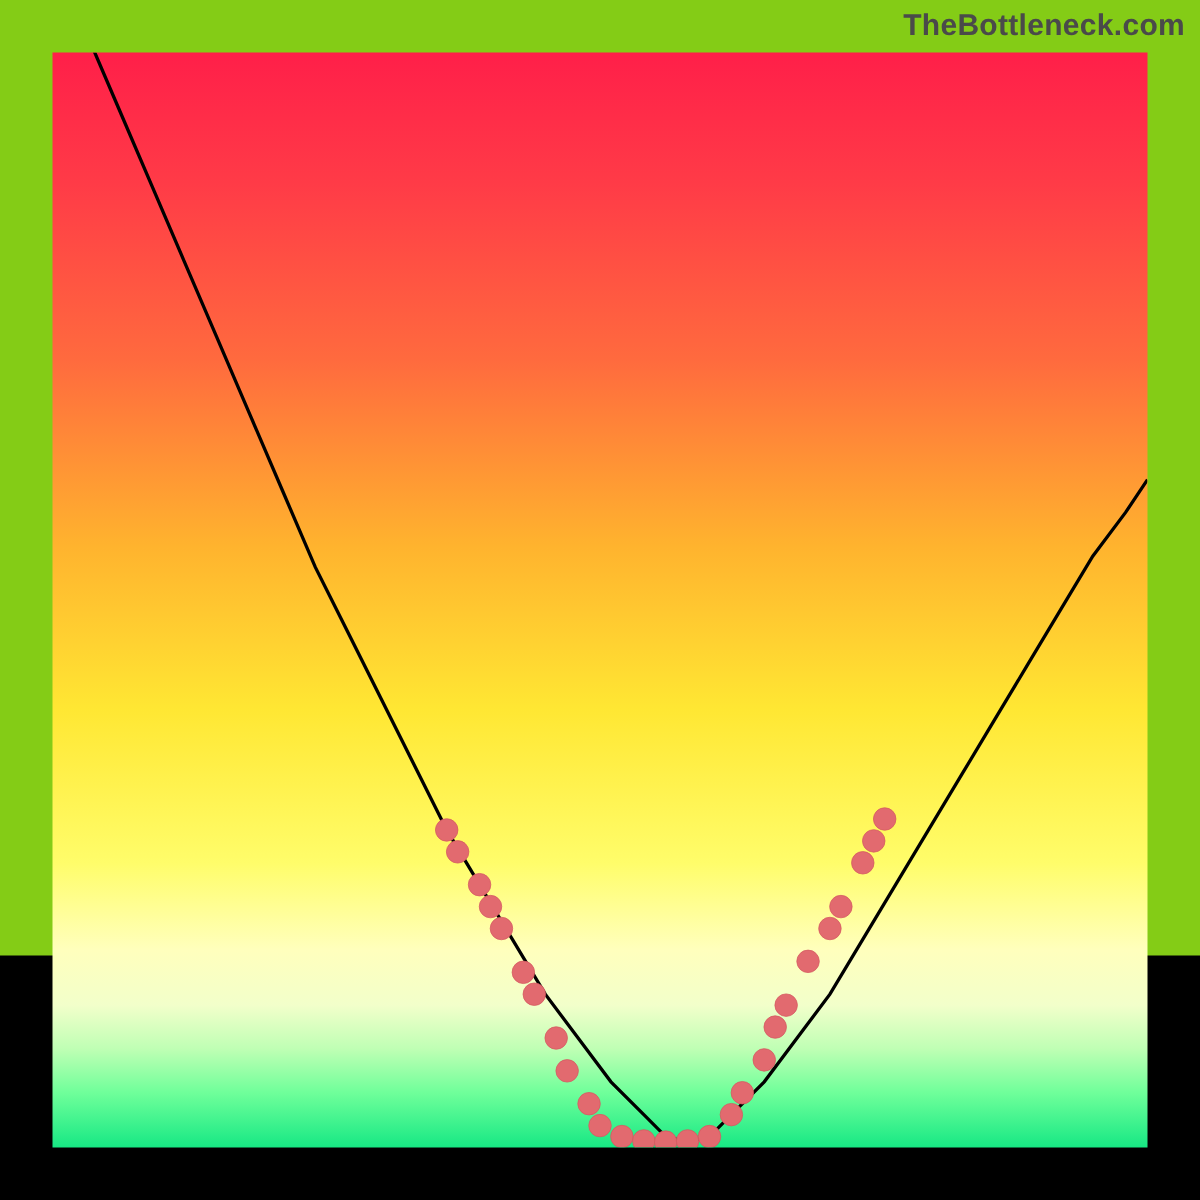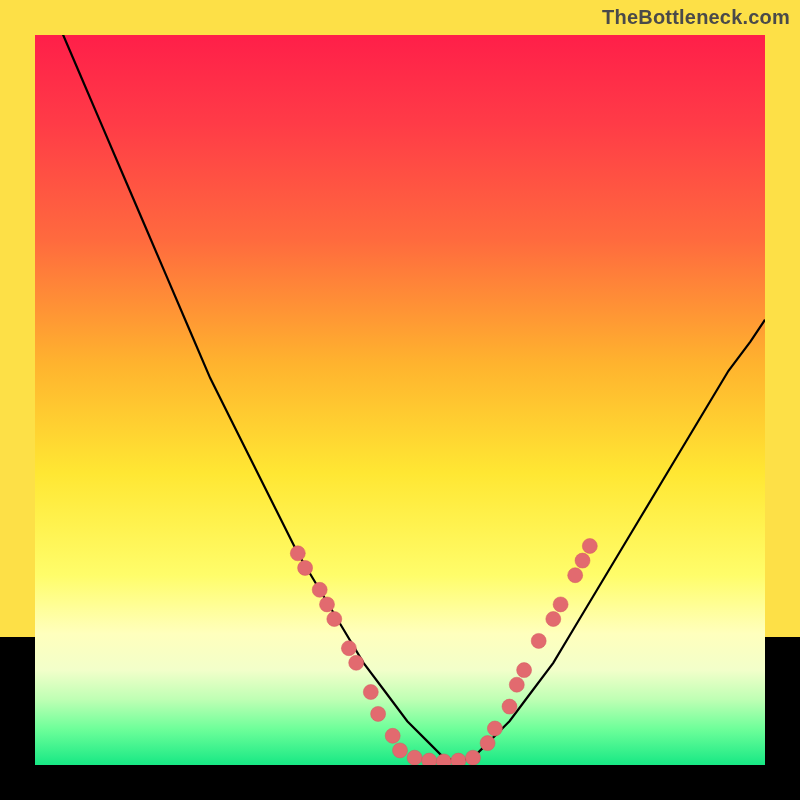--- a/index.html
+++ b/index.html
@@ -8,21 +8,21 @@
     width: 800px;
     height: 800px;
     background: #000;
     overflow: hidden;
     font-family: Arial, Helvetica, sans-serif;
   }
   .frame {
     position: relative;
     width: 800px;
     height: 637px;
-    background: #fde047;
+    background: #84cc16;
   }
   .watermark {
     position: absolute;
     top: 6px;
     right: 10px;
     color: #4a4a4a;
     font-size: 20px;
     font-weight: 600;
     letter-spacing: 0.2px;
     z-index: 10;

